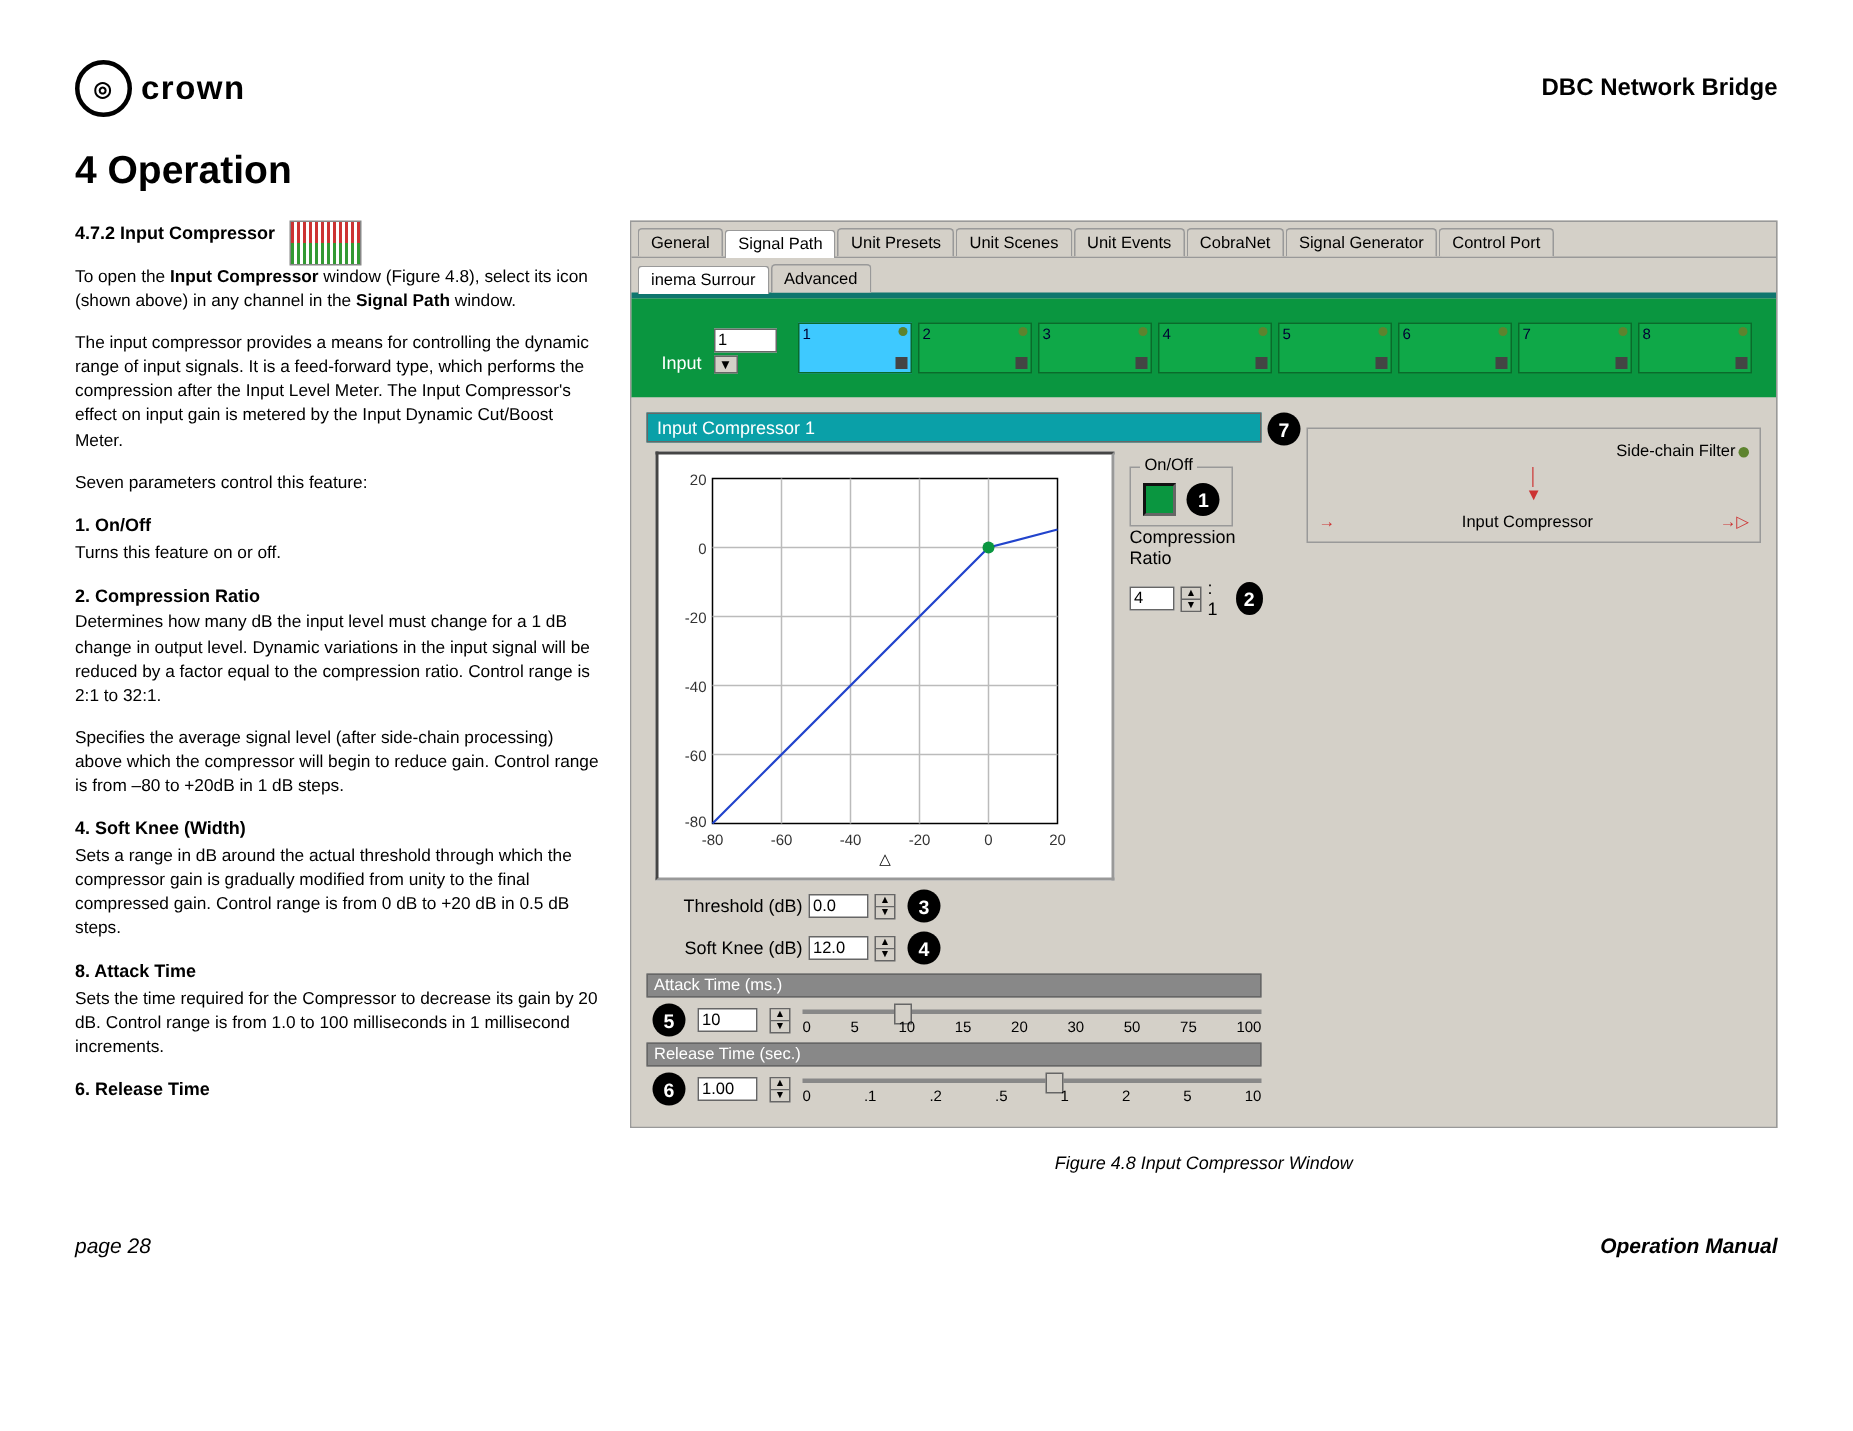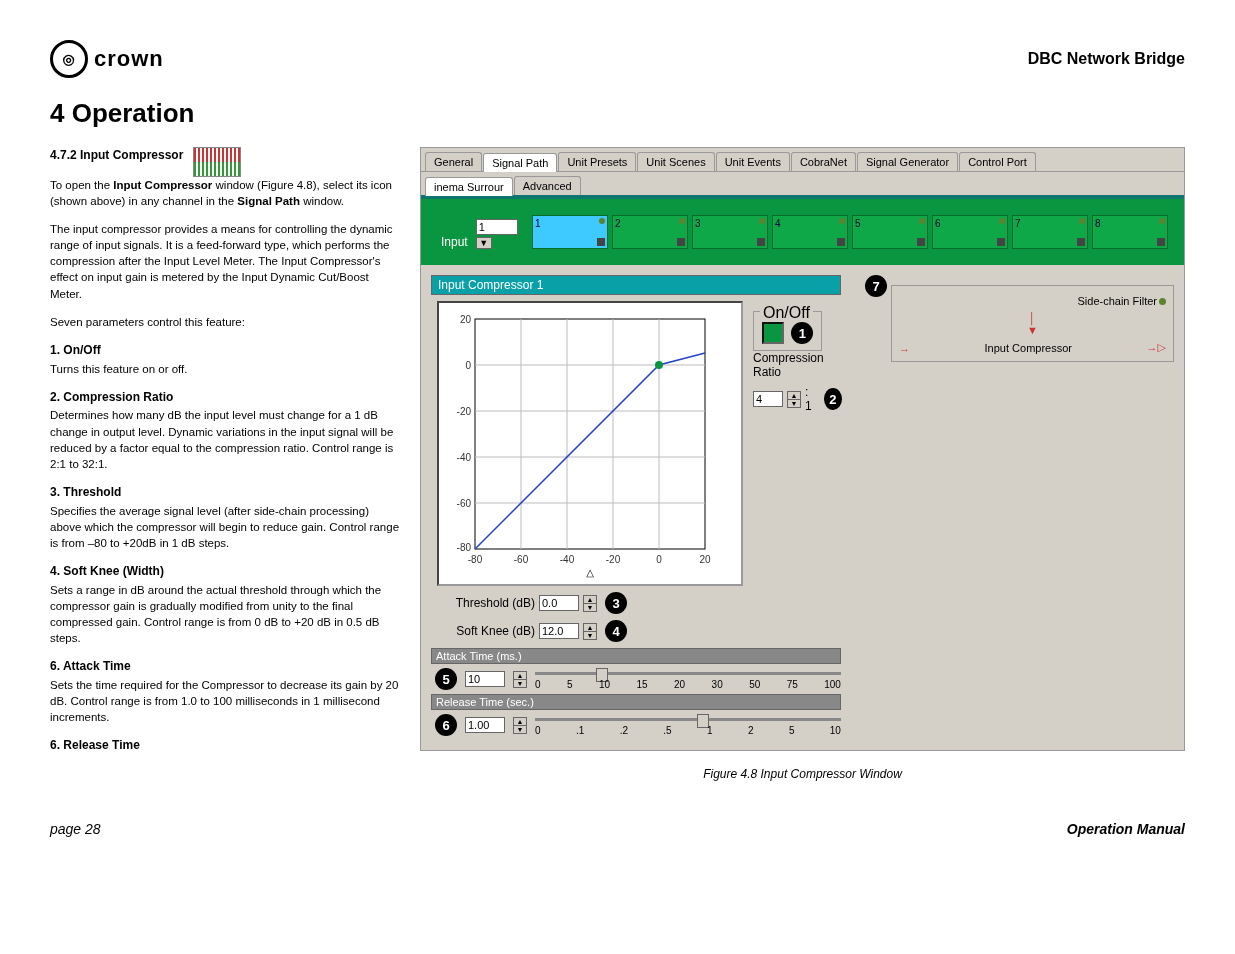--- a/index.html
+++ b/index.html
@@ -22,27 +22,27 @@
 .tab.act{background:#fff;position:relative;top:1px}
 .subtabs{display:flex;padding:4px 4px 0 4px;background:#d4d0c8;border-bottom:4px solid #0f766e}
 .toolbar{background:#0a9640;padding:16px;display:flex;align-items:flex-end;gap:4px}
 .tl-lbl{color:#fff;padding:0 4px}
 .inp-sel{background:#fff;border:1px solid #666;padding:1px 2px;width:36px;font-size:11px}
 .dd{display:inline-block;width:14px;border:1px solid #666;background:#d4d0c8;text-align:center;font-size:9px;cursor:pointer}
 .ch-box{width:70px;height:28px;border:1px solid #0a6b2b;background:#0fa848;position:relative;font-size:10px;color:#003;padding:2px}
 .ch-box.sel{background:#3ec9ff}
 .ch-box .dot{position:absolute;top:2px;right:2px;width:6px;height:6px;background:#5d832e;border-radius:50%}
 .ch-box .sq{position:absolute;bottom:2px;right:2px;width:8px;height:8px;background:#444}
-.ws{display:flex;background:#d4d0c8;padding:10px;gap:20px}
+.ws{display:flex;background:#d4d0c8;padding:10px;}
 .panel{background:#d4d0c8}
 .pnl-title{background:#0aa0a8;color:#fff;padding:2px 6px;font-size:12px;border:1px solid #666}
 .graph-box{border:2px inset #999;background:#fff;padding:6px;width:290px;position:relative}
 svg.graph{display:block}
 .onoff{border:1px solid #999;padding:10px 8px 6px 8px;margin-top:10px;position:relative;display:inline-block}
-.onoff-lbl{position:absolute;top:-8px;left:6px;background:#d4d0c8;padding:0 3px;font-size:16px}
+.onoff-lbl{position:absolute;top:-8px;left:6px;background:#d4d0c8;padding:0 3px;font-size:11px}
 .onoff-btn{width:18px;height:18px;background:#0a9640;border:2px inset #666;display:inline-block;vertical-align:middle;cursor:pointer}
 .callout{display:inline-flex;width:22px;height:22px;border-radius:50%;background:#000;color:#fff;align-items:center;justify-content:center;font-weight:bold;font-size:13px;margin-left:4px;vertical-align:middle}
 .param-row{display:flex;align-items:center;gap:4px;margin:6px 0;font-size:12px}
 .num-inp{width:34px;border:1px solid #666;background:#fff;font-size:11px;padding:1px 2px}
 .spin{display:inline-flex;flex-direction:column;border:1px solid #666}
 .spin span{width:12px;height:7px;background:#d4d0c8;border-bottom:1px solid #666;font-size:7px;text-align:center;line-height:7px;cursor:pointer}
 .spin span:last-child{border-bottom:none}
 .sect-title{background:#888;color:#fff;padding:1px 4px;font-size:11px;border:1px solid #666}
 .slider-row{display:flex;align-items:center;gap:8px;padding:4px 0}
 .slider-scale{flex:1;position:relative;height:22px}
@@ -75,25 +75,24 @@
     <div class="icon-th"></div>
   </div>
   <p><span>To open the </span><span class="bold">Input Compressor</span><span> window (Figure 4.8), select its icon (shown above) in any channel in the </span><span class="bold">Signal Path</span><span> window.</span></p>
   <p>The input compressor provides a means for controlling the dynamic range of input signals. It is a feed-forward type, which performs the compression after the Input Level Meter. The Input Compressor's effect on input gain is metered by the Input Dynamic Cut/Boost Meter.</p>
   <p>Seven parameters control this feature:</p>
   <div id="param-list">
         <h3>1. On/Off</h3>
         <p>Turns this feature on or off.</p>
         <h3>2. Compression Ratio</h3>
         <p>Determines how many dB the input level must change for a 1 dB change in output level. Dynamic variations in the input signal will be reduced by a factor equal to the compression ratio. Control range is 2:1 to 32:1.</p>
-        <h3>3. Threshold</h3>
         <p>Specifies the average signal level (after side-chain processing) above which the compressor will begin to reduce gain. Control range is from –80 to +20dB in 1 dB steps.</p>
         <h3>4. Soft Knee (Width)</h3>
         <p>Sets a range in dB around the actual threshold through which the compressor gain is gradually modified from unity to the final compressed gain. Control range is from 0 dB to +20 dB in 0.5 dB steps.</p>
-        <h3>6. Attack Time</h3>
+        <h3>8. Attack Time</h3>
         <p>Sets the time required for the Compressor to decrease its gain by 20 dB. Control range is from 1.0 to 100 milliseconds in 1 millisecond increments.</p>
         <h3>6. Release Time</h3>
       </div>
 </div>
 
 <div class="rcol">
 <div class="app">
   <div class="tabs" id="main-tabs">
           <div class="tab">General</div>
           <div class="tab act">Signal Path</div>

